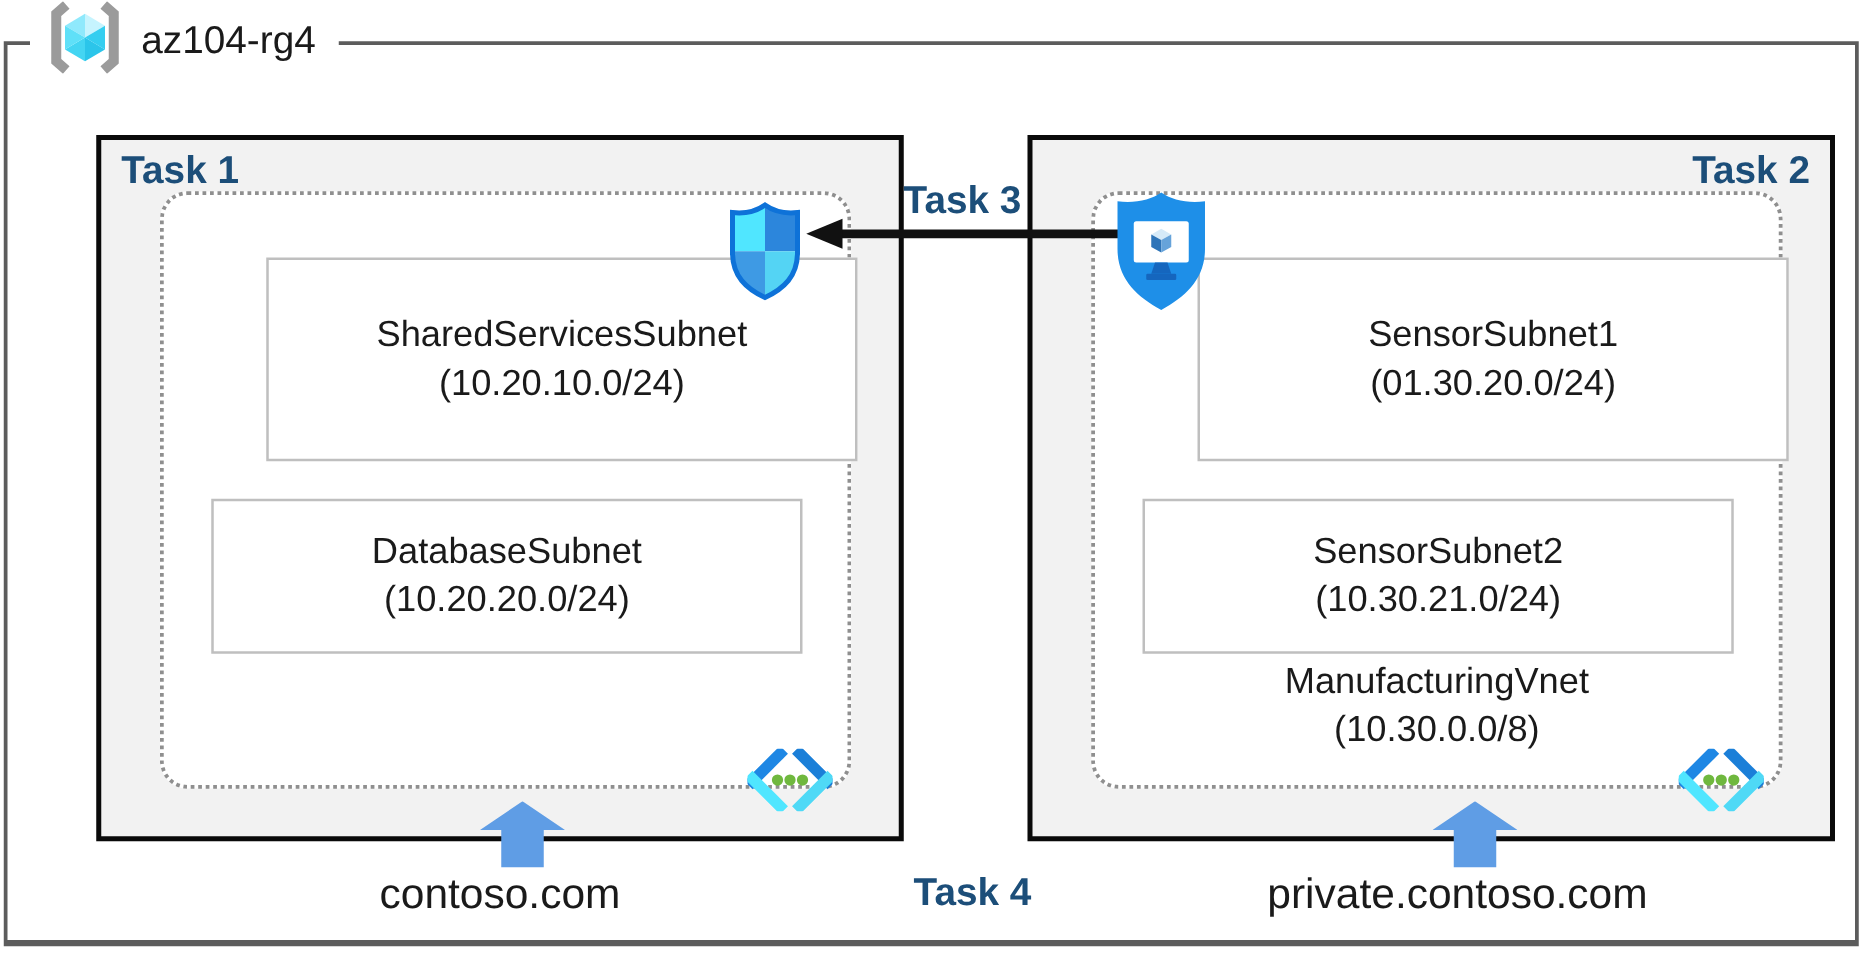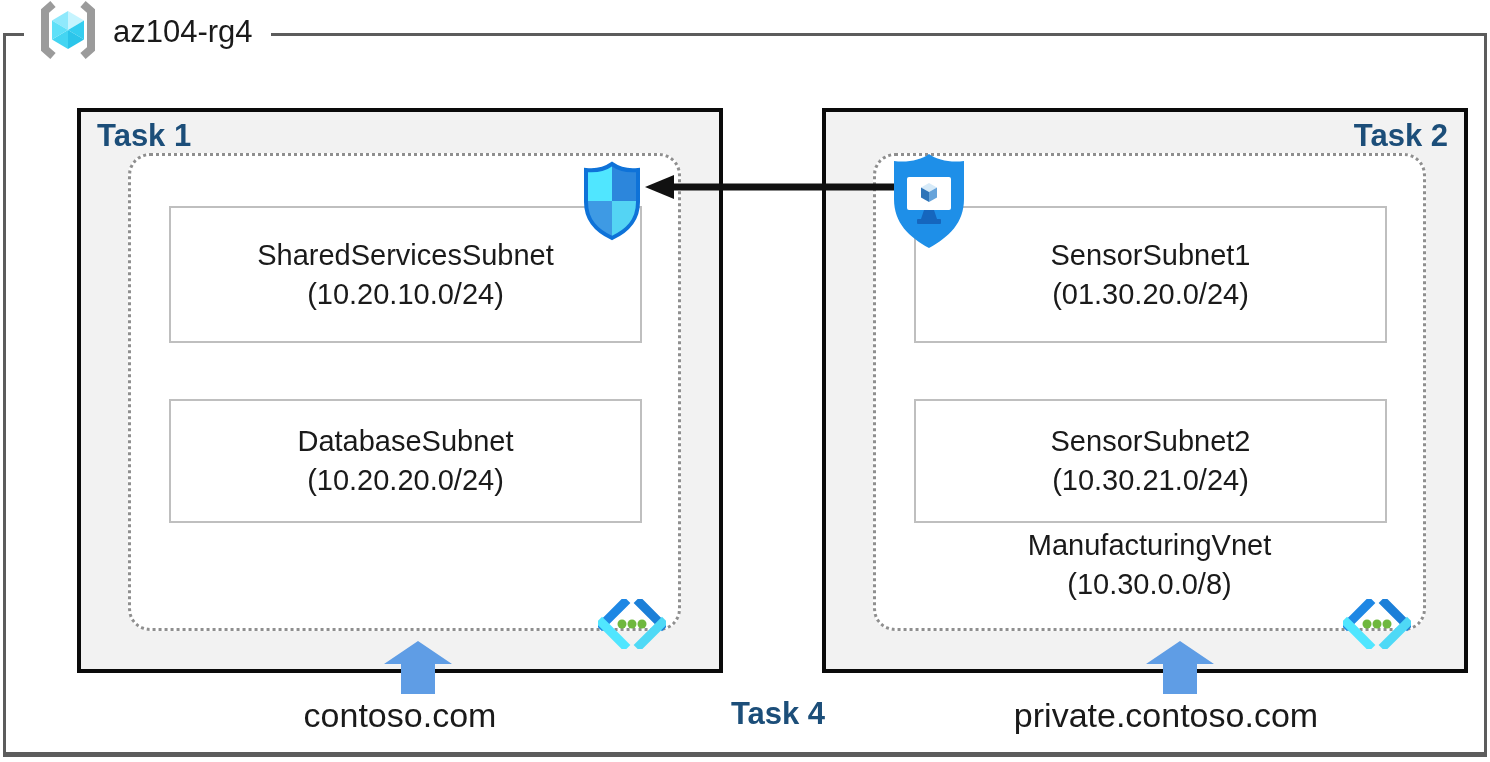--- a/index.html
+++ b/index.html
@@ -42,21 +42,21 @@
   .vnet-box{
     position:absolute;left:47px;top:41px;width:553px;height:478px;
     background:#fff;border:3px dotted var(--dashed_border);border-radius:22px;
   }
   .subnet-box{
     position:absolute;left:38px;width:473px;
     background:#fff;border:2px solid var(--subnet_border);
     display:flex;flex-direction:column;justify-content:center;align-items:center;
     font-size:29px;line-height:1.34;text-align:center;
   }
-  .subnet-box.s1{top:50px;height:137px;}
+  .subnet-box.s1{top:50px;height:163px;margin-left:44px;}
   .subnet-box.s2{top:207px;height:124px;margin-top:36px;}
   .vnet-label{
     position:absolute;left:0;right:0;top:370px;text-align:center;
     font-size:29px;line-height:1.34;
   }
   .vnet-icon{position:absolute;right:12px;bottom:-21px;width:68px;height:50px;}
 
   .nsg-icon{position:absolute;left:582px;top:161px;width:60px;height:80px;z-index:3;}
   .bastion-icon{position:absolute;left:891px;top:152px;width:76px;height:98px;z-index:3;}
   .task3-arrow{position:absolute;left:640px;top:173px;width:300px;height:28px;z-index:2;}
@@ -153,20 +153,21 @@
       </span>
     </div>
   </div>
 
   <span class="task3-arrow">
     <svg width="300" height="28" viewBox="0 0 300 28">
       <line x1="298" y1="14" x2="32" y2="14" stroke="#111" stroke-width="7"></line>
       <polygon points="5,14 34,2 34,26" fill="#111"></polygon>
     </svg>
   </span>
+  <div class="mid-label task3-label">Task 3</div>
 
   <span class="nsg-icon">
     <svg width="60" height="80" viewBox="0 0 60 80">
       <defs>
         <clipPath id="nsgclip">
           <path d="M30 3 C37 8 47 10 56 9 L56 41 C56 60 45 70 30 77 C15 70 4 60 4 41 L4 9 C13 10 23 8 30 3 Z"></path>
         </clipPath>
       </defs>
       <g clip-path="url(#nsgclip)">
         <rect x="0" y="0" width="30" height="40" fill="#50E6FF"></rect>

